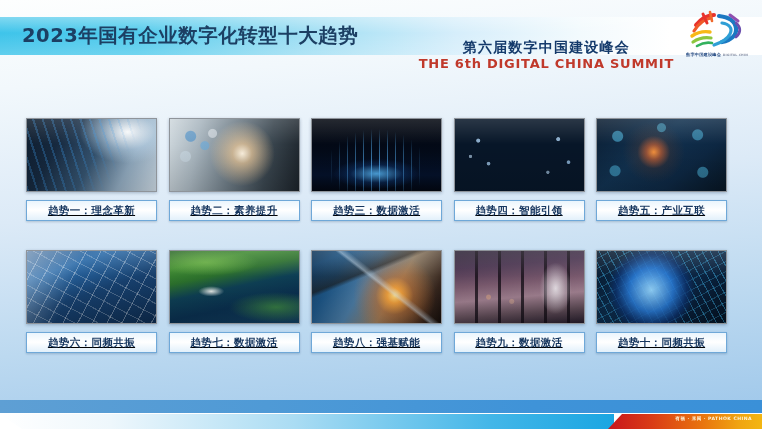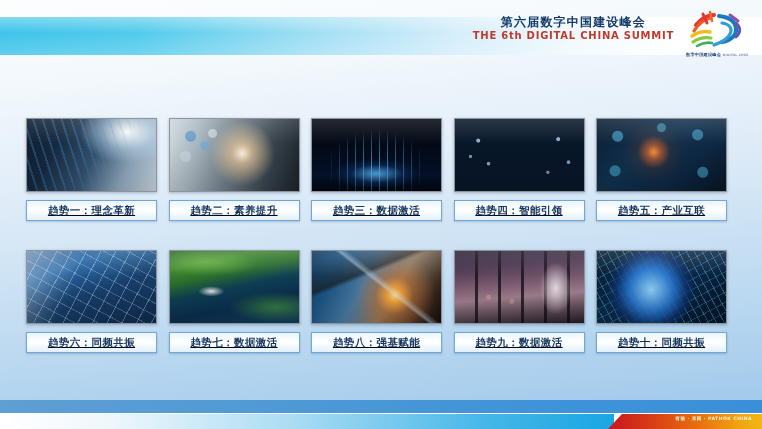--- a/index.html
+++ b/index.html
@@ -48,29 +48,30 @@
   }
 
   .summit-block {
     position: absolute;
     right: 88px;
     top: 16px;
     text-align: center;
     line-height: 1;
   }
   .summit-cn {
-    font-size: 12px;
+    font-size: 14px;
     font-weight: bold;
     color: #143a6b;
     letter-spacing: 1.2px;
     white-space: nowrap;
+    margin-top: 24px;
   }
   .summit-en {
     margin-top: 3px;
-    font-size: 10px;
+    font-size: 13px;
     font-weight: bold;
     color: #c0392b;
     letter-spacing: 0.75px;
     white-space: nowrap;
   }
 
   .summit-logo {
     position: absolute;
     right: 14px;
     top: 9px;
@@ -197,20 +198,21 @@
 </style>
 </head>
 <body>
 
 <div class="slide">
 
   <div class="header">
     <div class="header-sheen"></div>
   </div>
 
+  <div class="slide-title">2023年国有企业数字化转型十大趋势</div>
 
   <div class="summit-block">
     <div class="summit-cn">第六届数字中国建设峰会</div>
     <div class="summit-en">THE 6th DIGITAL CHINA SUMMIT</div>
   </div>
 
   <div class="summit-logo">
     <svg width="62" height="42" viewBox="0 0 62 42" xmlns="http://www.w3.org/2000/svg" aria-hidden="true">
       <g stroke-linecap="round" fill="none">
 

